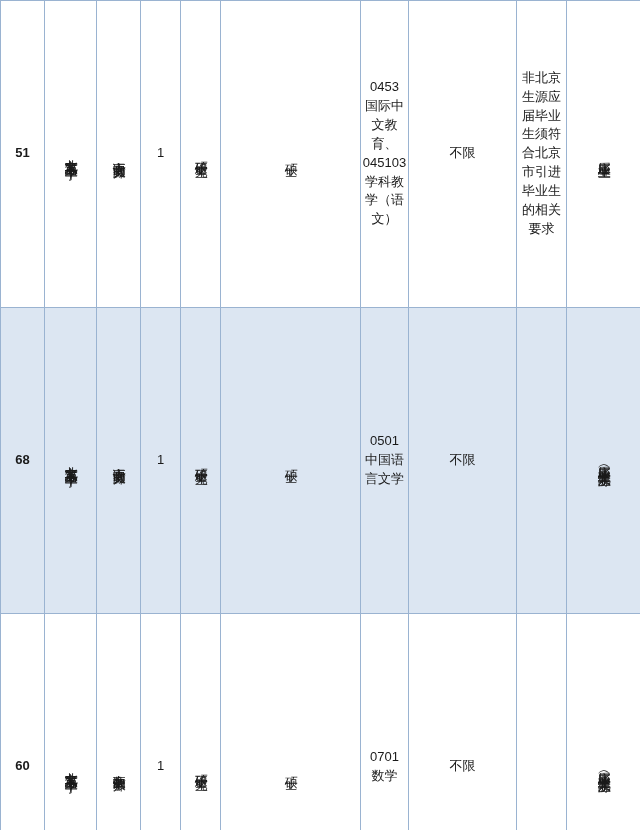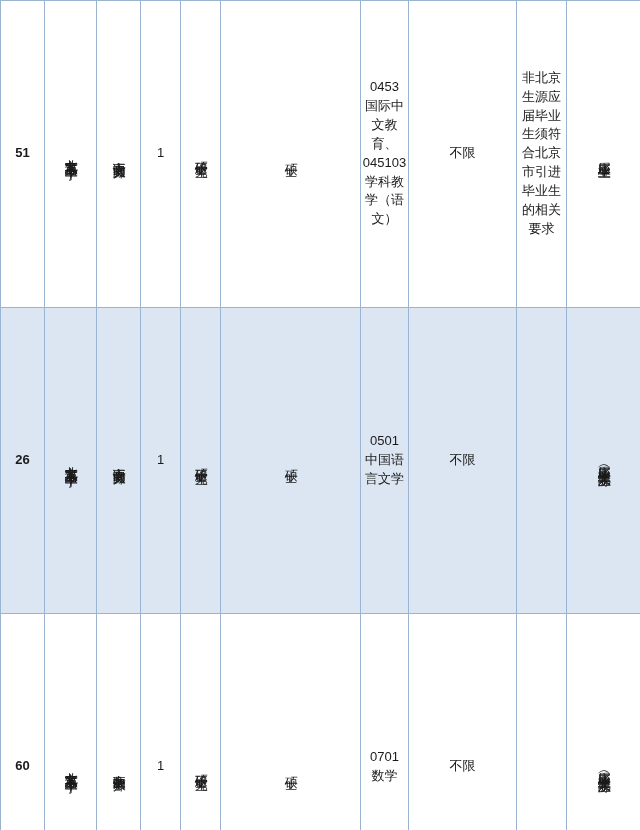--- a/index.html
+++ b/index.html
@@ -144,21 +144,21 @@
             <span class="v-text">应届毕业生</span>
           </div>
         </td>
       <td class="cell-contact">
         <div>樊老师</div>
         <div>64169574-8004</div>
       </td>
     </tr>
 
     <tr class="row-even" style="height:140px">
-      <td class="cell-index">26</td>
+      <td class="cell-index">68</td>
       <td class="cell-school">
           <div class="v-wrap">
             <span class="v-text">北京市第五十五中学</span>
           </div>
         </td>
       <td class="cell-post">
           <div class="v-wrap">
             <span class="v-text">高中语文教师</span>
           </div>
         </td>

